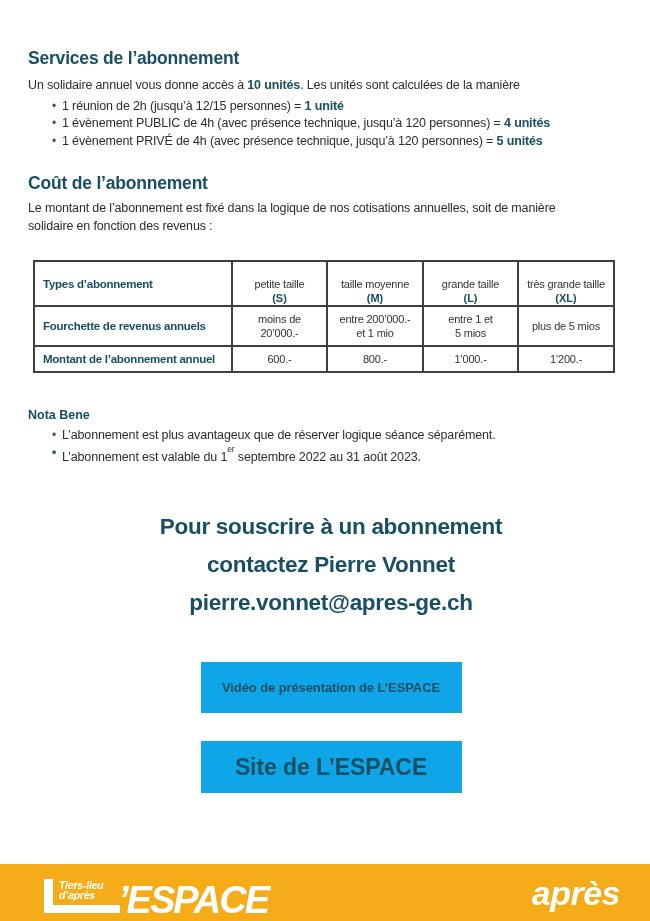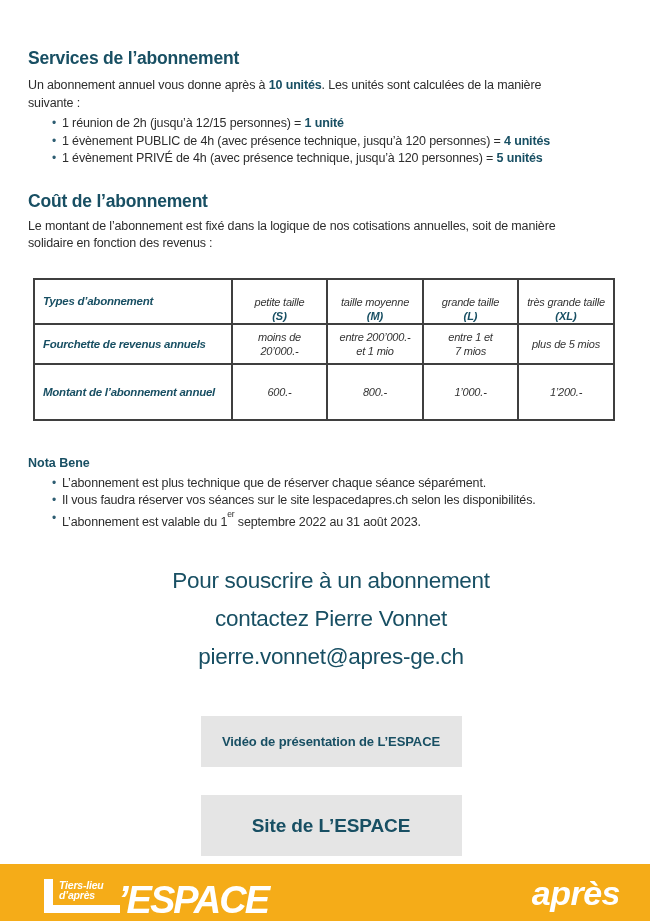--- a/index.html
+++ b/index.html
@@ -27,58 +27,57 @@
   ul.dots-nota { margin-top:3px; }
   ul.dots li {
     position:relative; padding-left:34px; font-size:12.5px; line-height:17.5px;
     letter-spacing:-0.15px; white-space:nowrap;
   }
   ul.dots .dot { position:absolute; left:24px; top:0; color:#2d5d72; font-size:12px; }
 
   table.pricing {
     border-collapse:collapse; table-layout:fixed; width:580px;
     margin:25px 0 0 5px;
-    font-style:italic;
   }
   table.pricing col.c0 { width:198px; }
   table.pricing col.c1 { width:95px; }
   table.pricing col.c2 { width:96px; }
   table.pricing col.c3 { width:95px; }
   table.pricing col.c4 { width:96px; }
   table.pricing th, table.pricing td {
     border:2px solid #3f3f3f; padding:0 2px; vertical-align:middle;
     background:#ffffff;
   }
-  tr.r0 { height:36px; } tr.r1 { height:40px;border-radius:11px; } tr.r2 { height:56px; }
+  tr.r0 { height:36px; } tr.r1 { height:40px;border-radius:11px; } tr.r2 { height:26px; }
   .rowlabel {
     text-align:left; padding-left:8px !important; color:#184f63; font-weight:bold;
     font-size:11.5px; letter-spacing:-0.25px; white-space:nowrap;
   }
   th .size { display:block; font-weight:normal; color:#333333; font-size:11px; line-height:14px; letter-spacing:-0.2px; text-align:center;margin-top:15px; }
   th .code { display:block; color:#184f63; font-weight:bold; font-size:11px; line-height:14px; text-align:center; }
   td.cell {
     text-align:center; color:#333333; font-size:11px; line-height:14px;
     letter-spacing:-0.2px; white-space:pre-line;
   }
 
   .nota-title { margin-top:34px; color:#184f63; font-weight:bold; font-size:12.5px; line-height:17px; }
   sup.er { font-size:8.5px; position:relative; top:-4px; }
 
   .cta {
-    margin-top:31px; text-align:center; color:#184f63; font-weight:normal;
+    margin-top:42px; text-align:center; color:#184f63; font-weight:bold;
     font-size:22.5px; line-height:38px; letter-spacing:-0.3px;
   }
 
   .btn {
-    width:261px; margin:0 auto; background:#e5e5e5; color:#184f63; font-weight:bold;
+    width:261px; margin:0 auto; background:#0ea5e9; color:#184f63; font-weight:bold;
     display:flex; align-items:center; justify-content:center; cursor:pointer;
     letter-spacing:-0.1px; text-align:center;
   }
   .btn-video { height:51px; margin-top:40px; font-size:13px; }
-  .btn-site  { height:61px; margin-top:28px; font-size:19px; }
+  .btn-site  { height:52px; margin-top:28px; font-size:23px; }
 
   .footer {
     position:absolute; left:0; bottom:0; width:650px; height:57px; background:#f5ac18;
     display:flex; align-items:center; justify-content:space-between;
     padding:0 30px 0 44px; box-sizing:border-box;font-style:italic;
   }
   .logo-left { display:flex; align-items:flex-end; margin-top:6px; }
   .l-shape {
     box-sizing:border-box; width:76px; height:34px;
     border-left:9px solid #ffffff; border-bottom:8px solid #ffffff;
@@ -93,22 +92,21 @@
 </style>
 </head>
 <body>
 
 <div class="page">
   <div class="content">
 
     <h1 class="section-title mt-48">Services de l’abonnement</h1>
 
     <div class="para para-intro">
-      <div class="body-line"><span>Un abonnement annuel vous donne après à </span><span class="hl">10 unités</span><span>. Les unités sont calculées de la manière</span></div>
-      <div class="body-line">suivante :</div>
+      <div class="body-line"><span>Un solidaire annuel vous donne accès à </span><span class="hl">10 unités</span><span>. Les unités sont calculées de la manière</span></div>
     </div>
 
     <ul class="dots dots-services">
       <li><span class="dot">•</span><span>1 réunion de 2h (jusqu’à 12/15 personnes) = </span><span class="hl">1 unité</span></li>
       <li><span class="dot">•</span><span>1 évènement PUBLIC de 4h (avec présence technique, jusqu’à 120 personnes) = </span><span class="hl">4 unités</span></li>
       <li><span class="dot">•</span><span>1 évènement PRIVÉ de 4h (avec présence technique, jusqu’à 120 personnes) = </span><span class="hl">5 unités</span></li>
     </ul>
 
     <h1 class="section-title mt-23">Coût de l’abonnement</h1>
 
@@ -145,37 +143,37 @@
               <span class="code">(XL)</span>
             </th>
         </tr>
         <tr class="r1">
           <td class="rowlabel">Fourchette de revenus annuels</td>
           <td class="cell">moins de
 20’000.-</td>
           <td class="cell">entre 200’000.-
 et 1 mio</td>
           <td class="cell">entre 1 et
-7 mios</td>
+5 mios</td>
           <td class="cell">plus de 5 mios</td>
         </tr>
         <tr class="r2">
           <td class="rowlabel">Montant de l’abonnement annuel</td>
           <td class="cell">600.-</td>
           <td class="cell">800.-</td>
           <td class="cell">1’000.-</td>
           <td class="cell">1’200.-</td>
         </tr>
       </tbody>
     </table>
 
     <div class="nota-title">Nota Bene</div>
     <ul class="dots dots-nota">
-      <li><span class="dot">•</span><span>L’abonnement est plus technique que de réserver chaque séance séparément.</span></li>
-      <li><span class="dot">•</span><span>Il vous faudra réserver vos séances sur le site lespacedapres.ch selon les disponibilités.</span></li>
+      <li><span class="dot">•</span><span>L’abonnement est plus avantageux que de réserver logique séance séparément.</span></li>
+      <li><span class="dot">•</span></li>
       <li><span class="dot">•</span><span>L’abonnement est valable du 1</span><sup class="er">er</sup><span> septembre 2022 au 31 août 2023.</span></li>
     </ul>
 
     <div class="cta">
       <div>Pour souscrire à un abonnement</div>
       <div>contactez Pierre Vonnet</div>
       <div>pierre.vonnet@apres-ge.ch</div>
     </div>
 
     <div class="btn btn-video">Vidéo de présentation de L’ESPACE</div>

